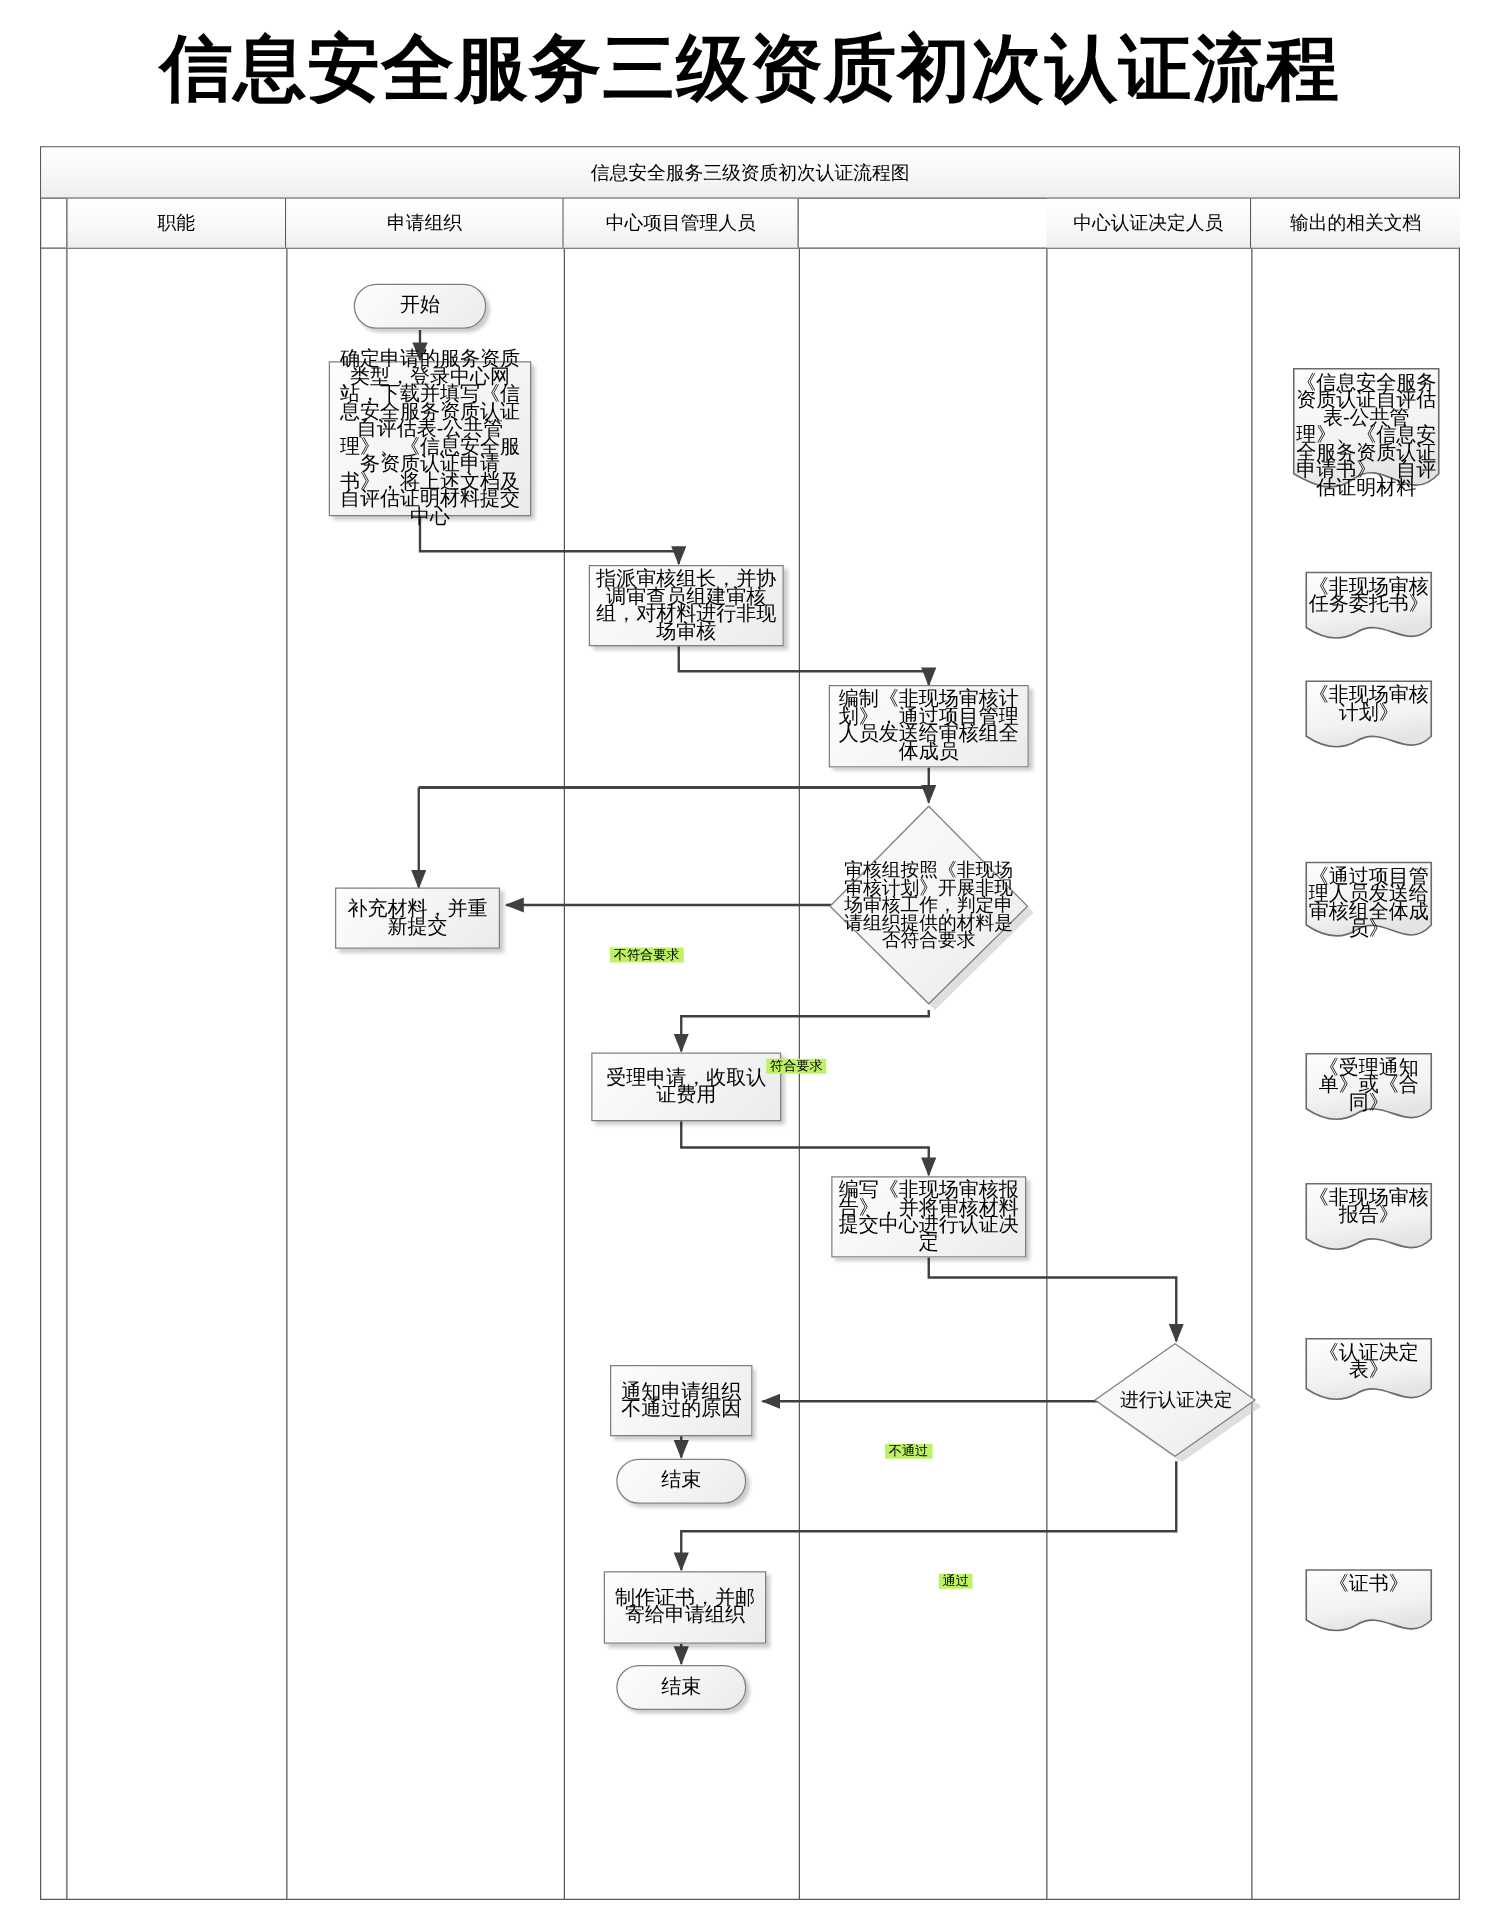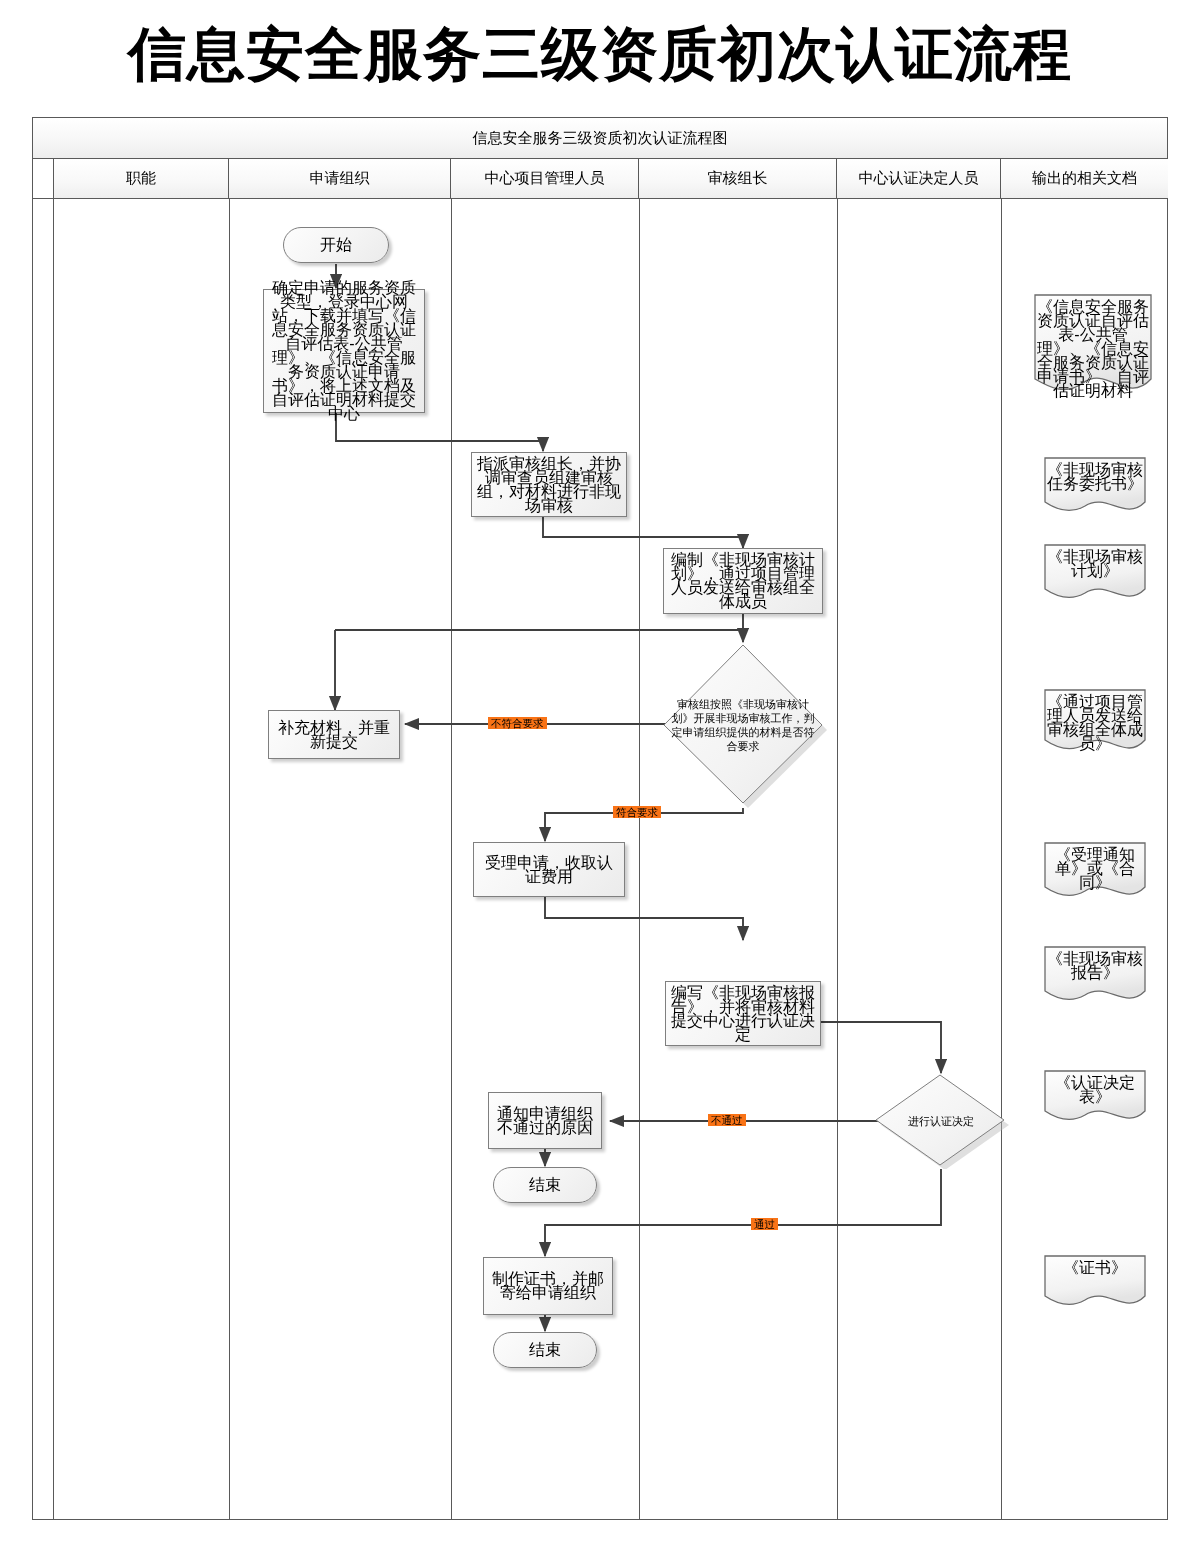--- a/index.html
+++ b/index.html
@@ -72,34 +72,35 @@
     border:1px solid #7f7f7f;
     border-radius:26px;
     background:linear-gradient(135deg,#fdfdfd 0%,#f4f4f4 55%,#ebebeb 100%);
     box-shadow:3px 3px 3px rgba(0,0,0,0.20);
   }
   .diamond-wrap{position:absolute;z-index:5;}
   .diamond-wrap svg{position:absolute;left:0;top:0;}
   .diamond-label{
     position:absolute;left:6%;top:50%;width:88%;
     transform:translateY(-50%);
-    text-align:center;font-size:11px;line-height:14px;
+    text-align:center;font-size:15px;line-height:14px;
   }
   .docshape{position:absolute;z-index:5;}
   .docshape svg{position:absolute;left:0;top:0;}
   .doc-label{
     position:absolute;left:6px;right:6px;top:7px;
     text-align:center;font-size:16px;line-height:14px;
   }
   
   #connectors{position:absolute;left:0;top:0;width:1136px;height:1403px;z-index:2;}
   .edge-label{
     position:absolute;z-index:6;
-    font-size:10.5px;background:#f97316;padding:0 3px;white-space:nowrap;
+    font-size:10.5px;background:#bef264;padding:0 3px;white-space:nowrap;
     line-height:12px;
+    margin-top:41px;
   }
 </style>
 </head>
 <body>
 
 <div id="page-title">信息安全服务三级资质初次认证流程</div>
 
 <div id="frame">
 
   <div id="chart-title-band">
@@ -108,23 +109,20 @@
 
   <div id="header-row">
     <div class="hdr-cell first" style="left:20px;width:176px;">
       <span>职能</span>
     </div>
     <div class="hdr-cell" style="left:196px;width:222px;">
       <span>申请组织</span>
     </div>
     <div class="hdr-cell" style="left:418px;width:188px;">
       <span>中心项目管理人员</span>
-    </div>
-    <div class="hdr-cell" style="left:606px;width:198px;">
-      <span>审核组长</span>
     </div>
     <div class="hdr-cell" style="left:804px;width:164px;">
       <span>中心认证决定人员</span>
     </div>
     <div class="hdr-cell" style="left:968px;width:167px;border-right:none;">
       <span>输出的相关文档</span>
     </div>
   </div>
 
   <div class="col-line" style="left:20px;"></div>
@@ -208,21 +206,21 @@
   </div>
 
   <div class="node proc" style="left:235px;top:592px;width:132px;height:49px;">
     <span>补充材料，并重新提交</span>
   </div>
 
   <div class="node proc" style="left:440px;top:724px;width:152px;height:55px;">
     <span>受理申请，收取认证费用</span>
   </div>
 
-  <div class="node proc" style="left:632px;top:823px;width:156px;height:65px;margin-top:40px;">
+  <div class="node proc" style="left:632px;top:823px;width:156px;height:65px;">
     <span>编写《非现场审核报告》，并将审核材料提交中心进行认证决定</span>
   </div>
 
   <div class="diamond-wrap" style="left:840px;top:955px;width:136px;height:96px;">
     <svg width="136" height="96" viewBox="0 0 136 96">
       <defs>
         <linearGradient id="dg2" x1="0" y1="0" x2="1" y2="1">
           <stop offset="0%" stop-color="#fdfdfd"></stop>
             <stop offset="60%" stop-color="#f3f3f3"></stop>
             <stop offset="100%" stop-color="#e9e9e9"></stop>

